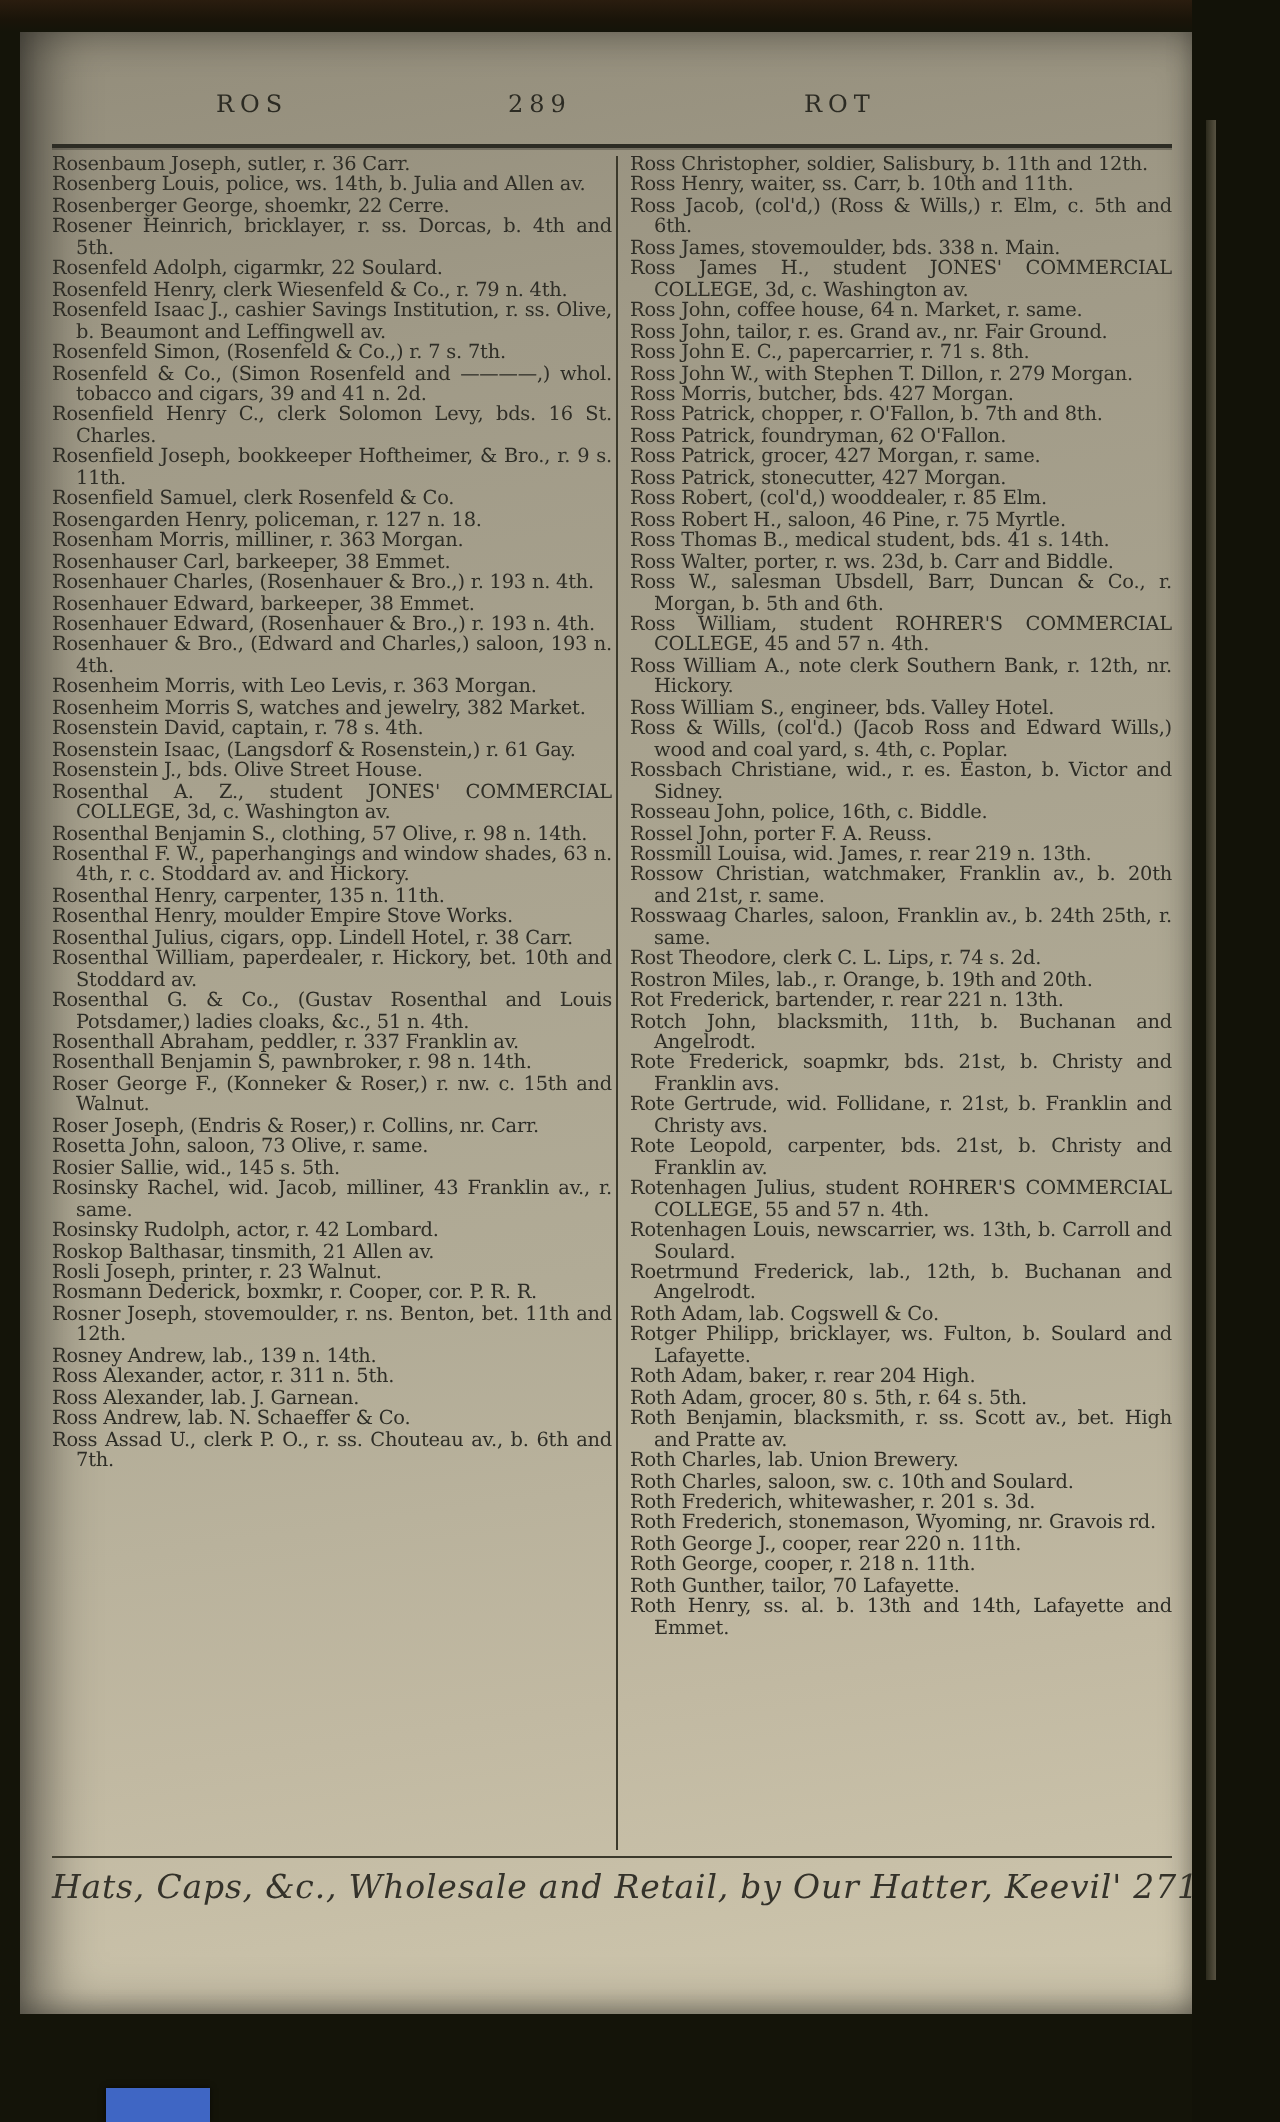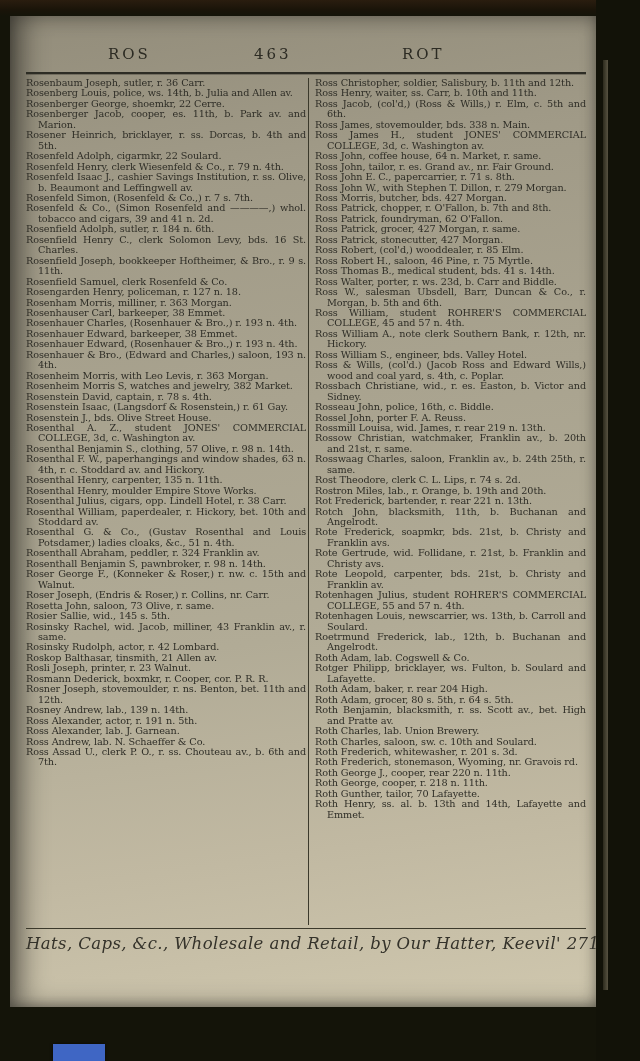--- a/index.html
+++ b/index.html
@@ -39,21 +39,21 @@
   .page {
     position:absolute; left:10px; top:5px; width:590px; height:1002px;
     background:linear-gradient(172deg,
       #928c7a 0%, #a09a87 18%, #a9a38f 40%, #b1ab96 62%, #c1b9a2 82%, #cfc7ae 100%);
     box-shadow: inset 14px 0 26px rgba(0,0,0,0.38),
                 inset -5px 0 12px rgba(0,0,0,0.18),
                 inset 0 12px 20px rgba(0,0,0,0.30),
                 inset 0 -4px 10px rgba(0,0,0,0.10);
   }
   .content { position:absolute; left:16px; top:40px; width:560px; }
-  .hdr { position:relative; height:24px; color:#2c2b23; font-size:15px; letter-spacing:3px; }
+  .hdr { position:relative; height:24px; color:#2c2b23; font-size:12px; letter-spacing:3px; }
   .hdr span { position:absolute; top:0; }
   .hdr .h-left  { left:82px;  }
   .hdr .h-num   { left:228px; }
   .hdr .h-right { left:376px; }
   .rule {
     height:2px; background:#2d2c24; margin:3px 0 4px 0;
     box-shadow:0 1px 0 rgba(45,44,36,0.35);
   }
   .cols { display:flex; height:847px; overflow:hidden; }
   .col { box-sizing:border-box; overflow:hidden; }
@@ -73,39 +73,37 @@
 </head>
 <body>
 
 <div class="scene">
 
   <div class="page">
     <div class="content">
 
       <div class="hdr">
         <span class="h-left">ROS</span>
-        <span class="h-num">463</span>
+        <span class="h-num">289</span>
         <span class="h-right">ROT</span>
       </div>
 
       <div class="rule"></div>
 
       <div class="cols">
         <div class="col col-left">
             <p class="entry">Rosenbaum Joseph, sutler, r. 36 Carr.</p>
             <p class="entry">Rosenberg Louis, police, ws. 14th, b. Julia and Allen av.</p>
             <p class="entry">Rosenberger George, shoemkr, 22 Cerre.</p>
-            <p class="entry">Rosenberger Jacob, cooper, es. 11th, b. Park av. and Marion.</p>
             <p class="entry">Rosener Heinrich, bricklayer, r. ss. Dorcas, b. 4th and 5th.</p>
             <p class="entry">Rosenfeld Adolph, cigarmkr, 22 Soulard.</p>
             <p class="entry">Rosenfeld Henry, clerk Wiesenfeld &amp; Co., r. 79 n. 4th.</p>
             <p class="entry">Rosenfeld Isaac J., cashier Savings Institution, r. ss. Olive, b. Beaumont and Leffingwell av.</p>
             <p class="entry">Rosenfeld Simon, (Rosenfeld &amp; Co.,) r. 7 s. 7th.</p>
             <p class="entry">Rosenfeld &amp; Co., (Simon Rosenfeld and ————,) whol. tobacco and cigars, 39 and 41 n. 2d.</p>
-            <p class="entry">Rosenfield Adolph, sutler, r. 184 n. 6th.</p>
             <p class="entry">Rosenfield Henry C., clerk Solomon Levy, bds. 16 St. Charles.</p>
             <p class="entry">Rosenfield Joseph, bookkeeper Hoftheimer, &amp; Bro., r. 9 s. 11th.</p>
             <p class="entry">Rosenfield Samuel, clerk Rosenfeld &amp; Co.</p>
             <p class="entry">Rosengarden Henry, policeman, r. 127 n. 18.</p>
             <p class="entry">Rosenham Morris, milliner, r. 363 Morgan.</p>
             <p class="entry">Rosenhauser Carl, barkeeper, 38 Emmet.</p>
             <p class="entry">Rosenhauer Charles, (Rosenhauer &amp; Bro.,) r. 193 n. 4th.</p>
             <p class="entry">Rosenhauer Edward, barkeeper, 38 Emmet.</p>
             <p class="entry">Rosenhauer Edward, (Rosenhauer &amp; Bro.,) r. 193 n. 4th.</p>
             <p class="entry">Rosenhauer &amp; Bro., (Edward and Charles,) saloon, 193 n. 4th.</p>
@@ -115,34 +113,34 @@
             <p class="entry">Rosenstein Isaac, (Langsdorf &amp; Rosenstein,) r. 61 Gay.</p>
             <p class="entry">Rosenstein J., bds. Olive Street House.</p>
             <p class="entry">Rosenthal A. Z., student JONES' COMMERCIAL COLLEGE, 3d, c. Washington av.</p>
             <p class="entry">Rosenthal Benjamin S., clothing, 57 Olive, r. 98 n. 14th.</p>
             <p class="entry">Rosenthal F. W., paperhangings and window shades, 63 n. 4th, r. c. Stoddard av. and Hickory.</p>
             <p class="entry">Rosenthal Henry, carpenter, 135 n. 11th.</p>
             <p class="entry">Rosenthal Henry, moulder Empire Stove Works.</p>
             <p class="entry">Rosenthal Julius, cigars, opp. Lindell Hotel, r. 38 Carr.</p>
             <p class="entry">Rosenthal William, paperdealer, r. Hickory, bet. 10th and Stoddard av.</p>
             <p class="entry">Rosenthal G. &amp; Co., (Gustav Rosenthal and Louis Potsdamer,) ladies cloaks, &amp;c., 51 n. 4th.</p>
-            <p class="entry">Rosenthall Abraham, peddler, r. 324 Franklin av.</p>
+            <p class="entry">Rosenthall Abraham, peddler, r. 337 Franklin av.</p>
             <p class="entry">Rosenthall Benjamin S, pawnbroker, r. 98 n. 14th.</p>
             <p class="entry">Roser George F., (Konneker &amp; Roser,) r. nw. c. 15th and Walnut.</p>
             <p class="entry">Roser Joseph, (Endris &amp; Roser,) r. Collins, nr. Carr.</p>
             <p class="entry">Rosetta John, saloon, 73 Olive, r. same.</p>
             <p class="entry">Rosier Sallie, wid., 145 s. 5th.</p>
             <p class="entry">Rosinsky Rachel, wid. Jacob, milliner, 43 Franklin av., r. same.</p>
             <p class="entry">Rosinsky Rudolph, actor, r. 42 Lombard.</p>
             <p class="entry">Roskop Balthasar, tinsmith, 21 Allen av.</p>
             <p class="entry">Rosli Joseph, printer, r. 23 Walnut.</p>
             <p class="entry">Rosmann Dederick, boxmkr, r. Cooper, cor. P. R. R.</p>
             <p class="entry">Rosner Joseph, stovemoulder, r. ns. Benton, bet. 11th and 12th.</p>
             <p class="entry">Rosney Andrew, lab., 139 n. 14th.</p>
-            <p class="entry">Ross Alexander, actor, r. 191 n. 5th.</p>
+            <p class="entry">Ross Alexander, actor, r. 311 n. 5th.</p>
             <p class="entry">Ross Alexander, lab. J. Garnean.</p>
             <p class="entry">Ross Andrew, lab. N. Schaeffer &amp; Co.</p>
             <p class="entry">Ross Assad U., clerk P. O., r. ss. Chouteau av., b. 6th and 7th.</p>
           </div>
         <div class="col col-right">
             <p class="entry">Ross Christopher, soldier, Salisbury, b. 11th and 12th.</p>
             <p class="entry">Ross Henry, waiter, ss. Carr, b. 10th and 11th.</p>
             <p class="entry">Ross Jacob, (col'd,) (Ross &amp; Wills,) r. Elm, c. 5th and 6th.</p>
             <p class="entry">Ross James, stovemoulder, bds. 338 n. Main.</p>
             <p class="entry">Ross James H., student JONES' COMMERCIAL COLLEGE, 3d, c. Washington av.</p>

